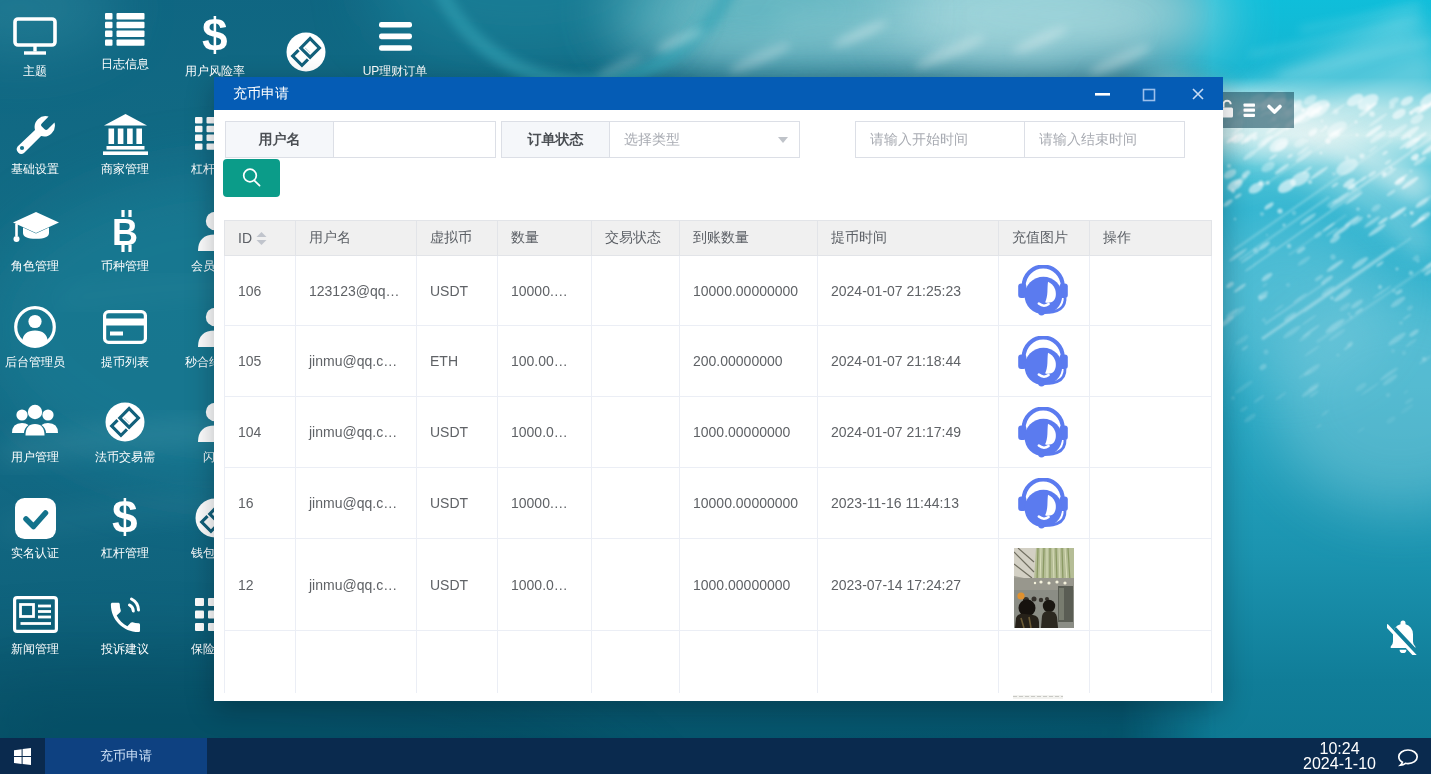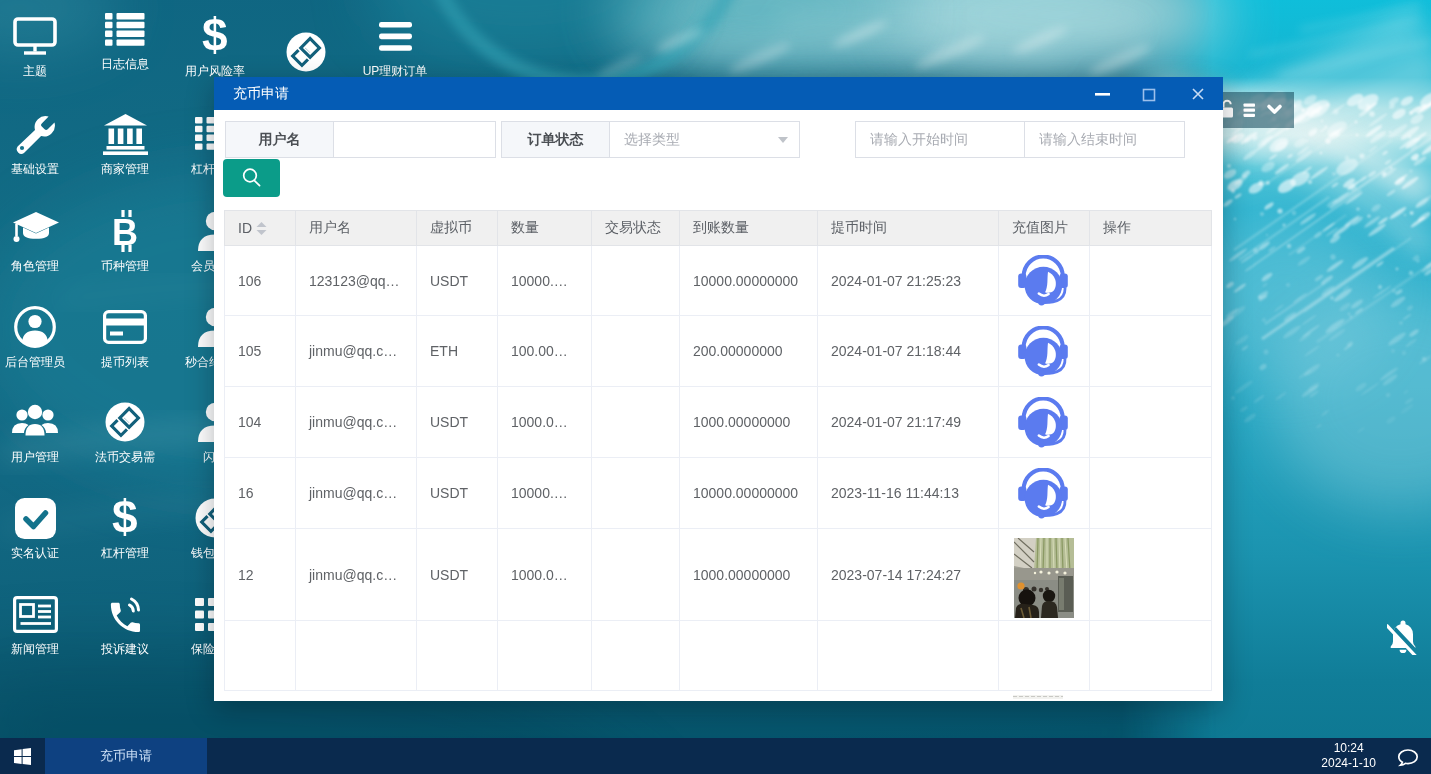--- a/index.html
+++ b/index.html
@@ -20,29 +20,29 @@
   font-size:14px; }
 #titlebar .t { position:absolute; left:19px; top:0; line-height:33px; }
 .fgroup { position:absolute; display:flex; height:37px; z-index:6; }
 .flabel { background:#f5f7fa; border:1px solid #dcdfe6; border-right:none; color:#4b4f54;
   display:flex; align-items:center; justify-content:center; font-size:14px; font-weight:bold; }
 .finput { background:#fff; border:1px solid #dcdfe6; color:#a8abb2; font-size:14px;
   display:flex; align-items:center; padding-left:14px; position:relative; }
 #btnSearch { position:absolute; left:9px; top:82px; width:57px; height:38px; background:#0b9c89;
   border-radius:4px; display:flex; align-items:center; justify-content:center; z-index:6; }
 #tblwrap { position:absolute; left:10px; top:133px; width:988px; height:483px; overflow:hidden; }
-table { border-collapse:collapse; width:988px; table-layout:fixed; font-size:14px; color:#5f6266; }
+table { border-collapse:collapse; width:988px; table-layout:fixed; font-size:14px; color:#5f6266;margin-top:10px; }
 th { background:#f0f0f0; font-weight:normal; color:#5c6066; height:35px; text-align:left; padding:0 0 0 13px;
   border:1px solid #e2e4e8; }
 td { border:1px solid #ebeef5; height:70px; text-align:left; padding:0 0 0 13px; background:#fff; }
 #taskbar { position:absolute; left:0; top:738px; width:1431px; height:36px; background:#0a2a4e; z-index:10; }
 #tb-start { position:absolute; left:0; top:0; width:45px; height:36px; display:flex; align-items:center; justify-content:center; }
 #tb-task { position:absolute; left:45px; top:0; width:162px; height:36px; background:#0e4181; color:#cfe2f8;
   font-size:13px; display:flex; align-items:center; justify-content:center; }
-#tb-clock { position:absolute; right:55px; top:0; height:36px; color:#fff; font-size:12px;
+#tb-clock { position:absolute; right:55px; top:0; height:36px; color:#fff; font-size:16px;
   display:flex; flex-direction:column; justify-content:center; align-items:center; line-height:15px; }
 #tb-chat { position:absolute; right:12px; top:10px; }
 </style>
 </head>
 <body>
 <div id="desktop">
 <svg id="wpsvg" width="1431" height="774" viewBox="0 0 1431 774">
   <defs>
     <filter id="f34" x="-80%" y="-80%" width="260%" height="260%">
           <feGaussianBlur stdDeviation="30"></feGaussianBlur>

